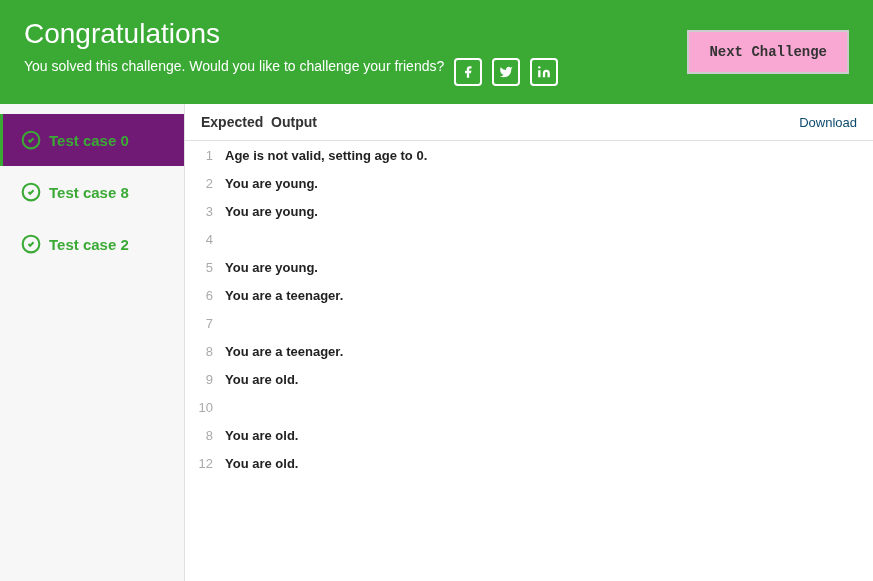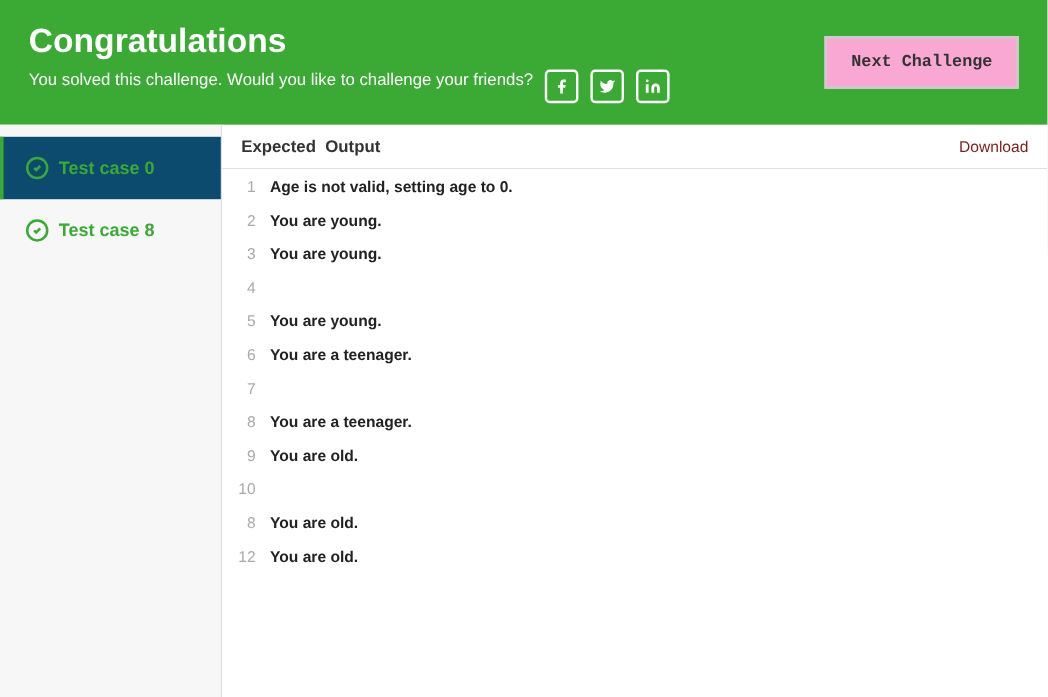--- a/index.html
+++ b/index.html
@@ -11,21 +11,21 @@
       padding: 18px 24px;
       display: flex;
       align-items: center;
       justify-content: space-between;
       min-height: 100px;
     }
     .header-left {}
     .header-title {
       color: #fff;
       font-size: 28px;
-      font-weight: bold;
+      font-weight: normal;
       margin-bottom: 8px;
     }
     .header-subtitle {
       color: #fff;
       font-size: 14px;
       display: flex;
       align-items: flex-start;
       gap: 10px;
     }
     .social-icon {
@@ -75,21 +75,21 @@
       align-items: center;
       padding: 16px 18px;
       cursor: pointer;
       color: #3aaa35;
       font-size: 15px;
       font-weight: bold;
       gap: 8px;
       border-left: 3px solid transparent;
     }
     .test-case-item.active {
-      background: #0c4a6e;
+      background: #701a75;
       border-left: 3px solid #3aaa35;
     }
     .check-icon {
       width: 20px;
       height: 20px;
       flex-shrink: 0;
     }
 
     
     .output-panel {
@@ -108,21 +108,21 @@
     }
     .output-label {
       font-size: 14px;
       color: #555;
     }
     .output-label span {
       font-weight: bold;
       color: #333;
     }
     .download-link {
-      color: #7f1d1d;
+      color: #0c4a6e;
       font-size: 13px;
       cursor: pointer;
       text-decoration: none;
     }
     .output-body {
       flex: 1;
       overflow-y: scroll;
       background: #fff;
     }
     .output-line {
@@ -191,20 +191,27 @@
       </svg>
       <span>Test case 0</span>
     </div>
     <div class="test-case-item">
       <svg class="check-icon" viewBox="0 0 24 24" fill="none" stroke="#3aaa35" stroke-width="2.5">
         <circle cx="12" cy="12" r="10"></circle>
         <polyline points="9 12 11 14 15 10"></polyline>
       </svg>
       <span>Test case 8</span>
     </div>
+    <div class="test-case-item">
+      <svg class="check-icon" viewBox="0 0 24 24" fill="none" stroke="#3aaa35" stroke-width="2.5">
+        <circle cx="12" cy="12" r="10"></circle>
+        <polyline points="9 12 11 14 15 10"></polyline>
+      </svg>
+      <span>Test case 2</span>
+    </div>
   </div>
 
   <div class="output-panel">
     <div class="output-header">
       <div class="output-label">
         <span>Expected</span>
         &nbsp;<span style="font-weight:bold;color:#333;">Output</span>
       </div>
       <a class="download-link">Download</a>
     </div>

